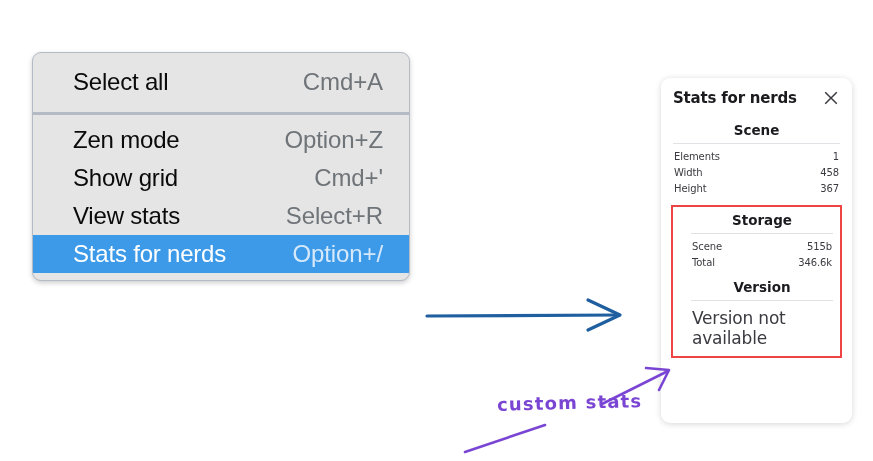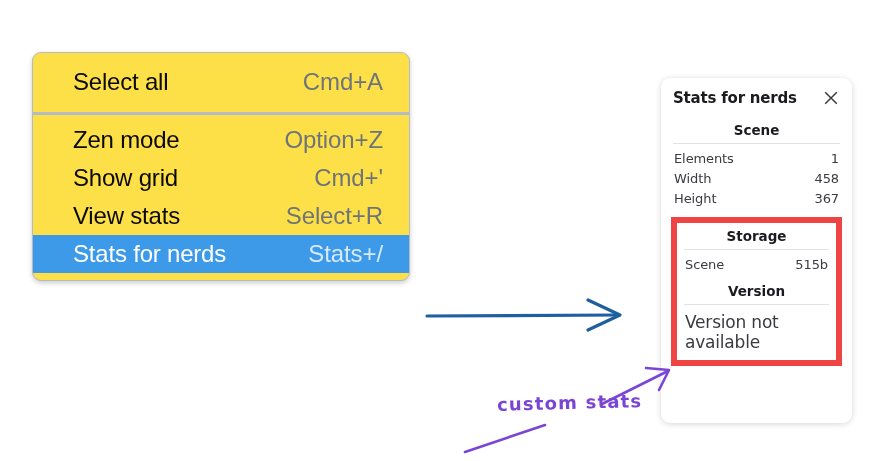--- a/index.html
+++ b/index.html
@@ -14,21 +14,21 @@
     position: relative;
     overflow: hidden;
   }
 
   
   #context-menu {
     position: absolute;
     left: 32px;
     top: 52px;
     width: 378px;
-    background: #fde047;
+    background: #e5e5e5;
     border: 1px solid #b4bbc4;
     border-radius: 9px;
     box-shadow: 0 2px 5px rgba(0,0,0,0.20);
     overflow: hidden;
     box-sizing: border-box;
   }
   .menu-group {
     padding: 6px 0 7px 0;
   }
   .menu-group.top { padding: 10px 0 11px 0; }
@@ -105,37 +105,37 @@
   }
   .head-rule {
     height: 1px;
     background: #e2e2e6;
     margin: 0 2px 4px 2px;
   }
   .stat-row {
     display: flex;
     justify-content: space-between;
     align-items: center;
-    font-size: 13px;
+    font-size: 10px;
     color: #3a3a40;
     padding: 2.5px 3px;
   }
   .stat-row .k { letter-spacing: -0.1px; }
   .stat-row .v { letter-spacing: -0.1px; }
   .full-row {
     font-size: 17px;
     color: #3a3a40;
     padding: 3px 3px;
     letter-spacing: -0.2px;
   }
   
   #custom-stats-box {
-    border: 6px solid #ef4444;
+    border: 2px solid #ef4444;
     margin: 9px 0 0 0;
-    padding: 3px 5px 5px 5px;
+    padding: 3px 5px 5px 16px;
     box-sizing: border-box;
   }
 
   
   #annotations {
     position: absolute;
     left: 0; top: 0;
     width: 873px; height: 461px;
     pointer-events: none;
   }
@@ -174,21 +174,21 @@
     <div class="menu-item">
       <span class="label">Show grid</span>
       <span class="shortcut">Cmd+'</span>
     </div>
     <div class="menu-item">
       <span class="label">View stats</span>
       <span class="shortcut">Select+R</span>
     </div>
     <div class="menu-item selected">
       <span class="label">Stats for nerds</span>
-      <span class="shortcut">Stats+/</span>
+      <span class="shortcut">Option+/</span>
     </div>
   </div>
 </div>
 
 <div id="stats-panel">
 
   <div class="panel-header">
     <span class="panel-title">Stats for nerds</span>
     <svg class="close-icon" viewBox="0 0 18 18">
       <line x1="3.2" y1="3.2" x2="14.8" y2="14.8" stroke="#3a3a40" stroke-width="1.5"></line>
@@ -214,20 +214,24 @@
   </div>
 
   <div id="custom-stats-box">
     <div>
       <div class="section-head">Storage</div>
       <div class="head-rule"></div>
       <div class="stat-row">
         <span class="k">Scene</span>
         <span class="v">515b</span>
       </div>
+      <div class="stat-row">
+        <span class="k">Total</span>
+        <span class="v">346.6k</span>
+      </div>
     </div>
 
     <div>
       <div class="section-head" style="padding-top:9px">Version</div>
       <div class="head-rule"></div>
       <div class="full-row">Version not available</div>
     </div>
   </div>
 </div>
 

